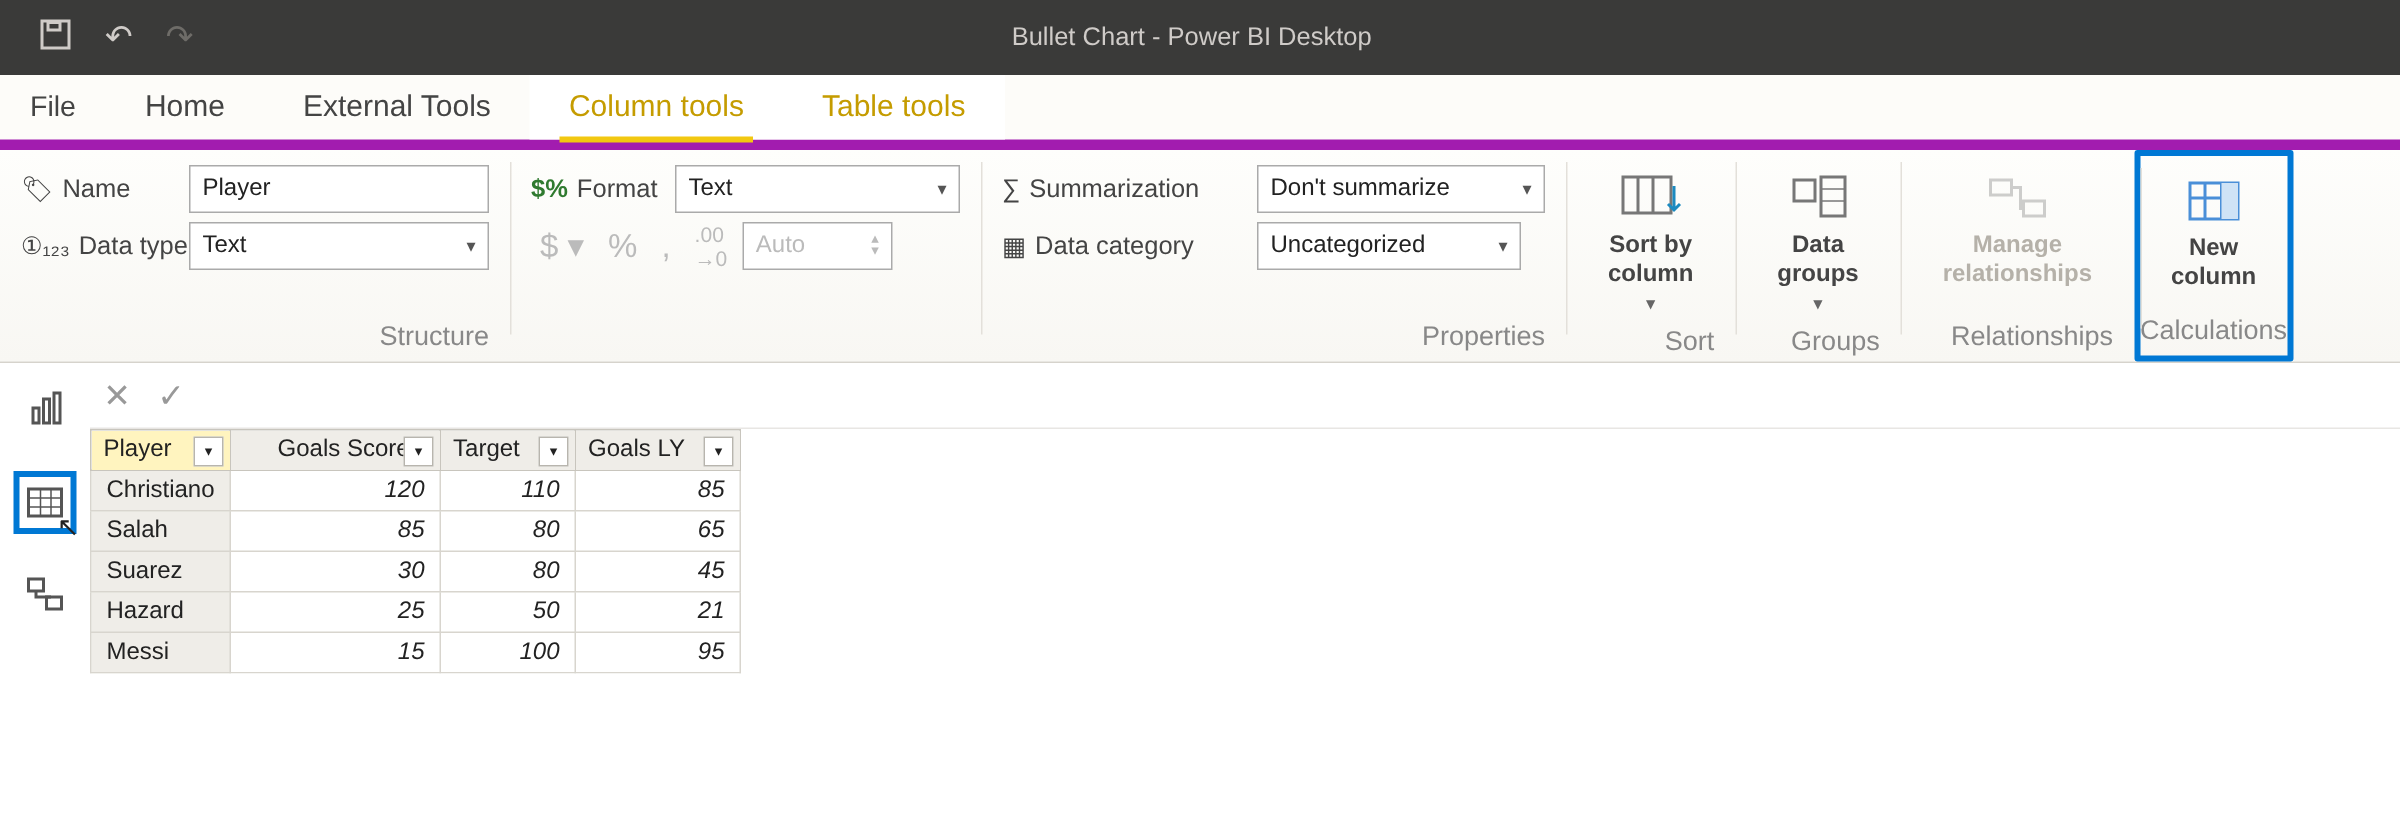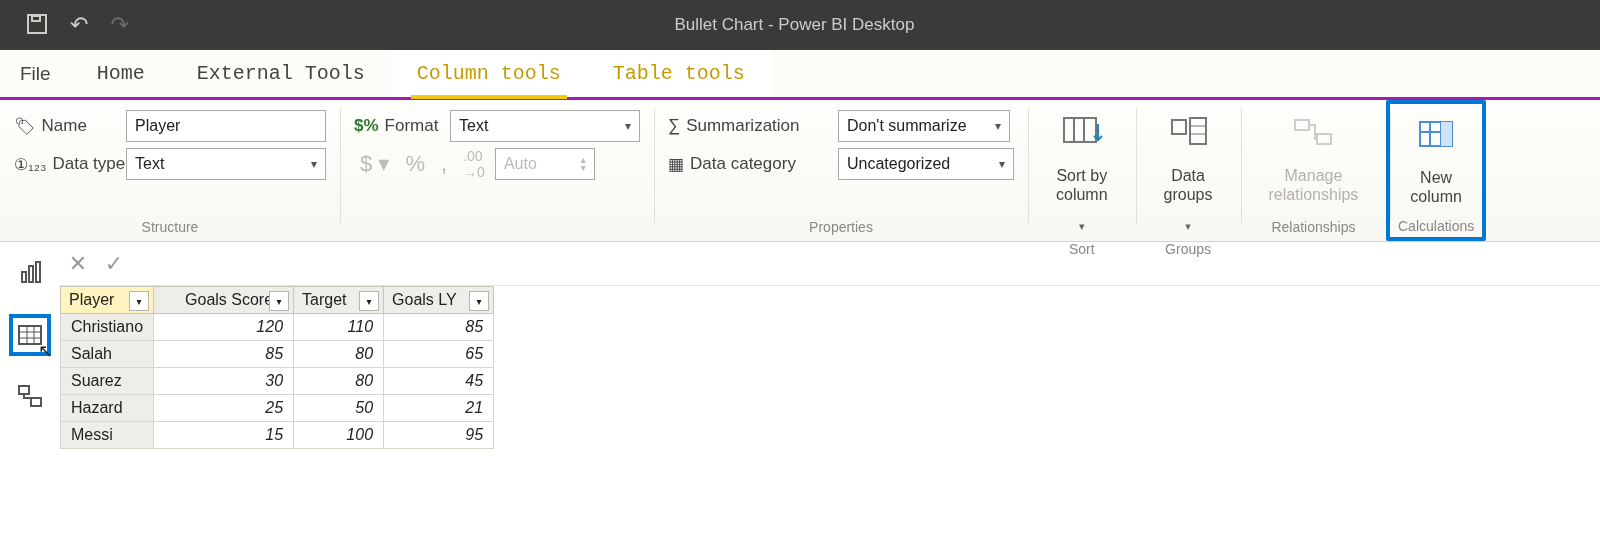--- a/index.html
+++ b/index.html
@@ -3,36 +3,36 @@
 <meta charset="utf-8">
 <style>
   * { box-sizing: border-box; margin: 0; padding: 0; }
   body { font-family: "Segoe UI", Arial, sans-serif; background: #fff; color: #222; font-size: 15px; width: 1600px; }
   
   .titlebar { background: #3a3a39; color: #cfcbc8; height: 50px; display: flex; align-items: center; }
   .title-left { display: flex; align-items: center; gap: 22px; padding-left: 26px; }
   .title-left svg { fill: #cfcbc8; }
   .title-center { flex: 1; text-align: center; font-size: 17px; }
   
-  .ribbon-tabs { display: flex; align-items: center; height: 50px; border-bottom: 3px solid #a21caf; background: #fdfcf9; }
+  .ribbon-tabs { display: flex; align-items: center; height: 50px; border-bottom: 7px solid #a21caf; background: #fdfcf9; }
   .file-tab { padding: 0 20px; font-size: 19px; color: #444; }
-  .rtab { padding: 0 26px; font-size: 20px; color: #444; position: relative; height: 100%; display:flex; align-items:center;font-family:Liberation Mono, monospace;}
+  .rtab { padding: 0 26px; font-size: 20px; color: #444; position: relative; height: 100%; display:flex; align-items:center;}
   .rtab.context { color: #c59c00; background: #fff; }
   .rtab.active::after { content: ""; position: absolute; left: 20px; right: 20px; bottom: -2px; height: 4px; background: #f2c811; }
   
   .ribbon { display:flex; background: linear-gradient(#fefefc,#f8f7f3); border-bottom: 1px solid #d6d3cc; height: 142px; }
   .chunk { display:flex; flex-direction:column; justify-content:space-between; padding: 10px 14px 0 14px; position: relative; }
   .chunk + .chunk::before { content:""; position:absolute; left:0; top:8px; bottom:18px; width:1px; background:#e3e0da; }
-  .chunk-label { font-size: 14px; color: #888; text-align:center; padding: 4px 0 6px 0; }
+  .chunk-label { font-size: 18px; color: #888; text-align:right; padding: 4px 0 6px 0; }
   .row { display:flex; align-items:center; margin-bottom: 6px; }
   .lbl { display:flex; align-items:center; gap:6px; font-size: 17px; color:#444; width: 112px; }
   .field { border:1px solid #aaa; background:#fff; height:32px; padding:2px 8px; display:flex; align-items:center; justify-content:space-between; font-size:16px; }
   .field.sel::after { content:"▾"; font-size:12px; color:#555; }
   .fmt-btn { color:#bbb; font-size:22px; padding: 0 6px; }
-  .big-btn { display:flex; flex-direction:column; align-items:center; justify-content:center; padding: 4px 14px; gap:16px; }
+  .big-btn { display:flex; flex-direction:column; align-items:center; justify-content:center; padding: 4px 14px; gap:4px;font-weight:bold; }
   .big-btn span.t { font-size:16px; color:#444; text-align:center; line-height:1.2;}
   .big-btn.disabled span.t { color:#b5b1a9; }
   .big-btn .chev { font-size:11px; color:#666; }
   .highlight-box { border:4px solid #0078d4; border-radius:2px; padding: 0 !important; }
   .highlight-box > .big-btn { padding: 8px 20px; }
   
   .workarea { display:flex; }
   .viewcol { width:60px; display:flex; flex-direction:column; align-items:center; padding-top:10px; gap:20px;}
   .viewbtn svg { stroke:#4a4a47; fill:none;}
   .viewbtn { width:42px; height:42px; display:flex; align-items:center; justify-content:center;}
@@ -125,21 +125,21 @@
     </div>
   </div>
 
   <div class="chunk">
     <div>
       <div class="row">
         <div class="lbl" style="width:170px">
             <span>∑</span>
             <span>Summarization</span>
           </div>
-        <div class="field sel" style="width:172px">
+        <div class="field sel" style="width:192px">
             <span>Don't summarize</span>
           </div>
       </div>
       <div class="row">
         <div class="lbl" style="width:170px">
             <span>▦</span>
             <span>Data category</span>
           </div>
         <div class="field sel" style="width:176px">
             <span>Uncategorized</span>

